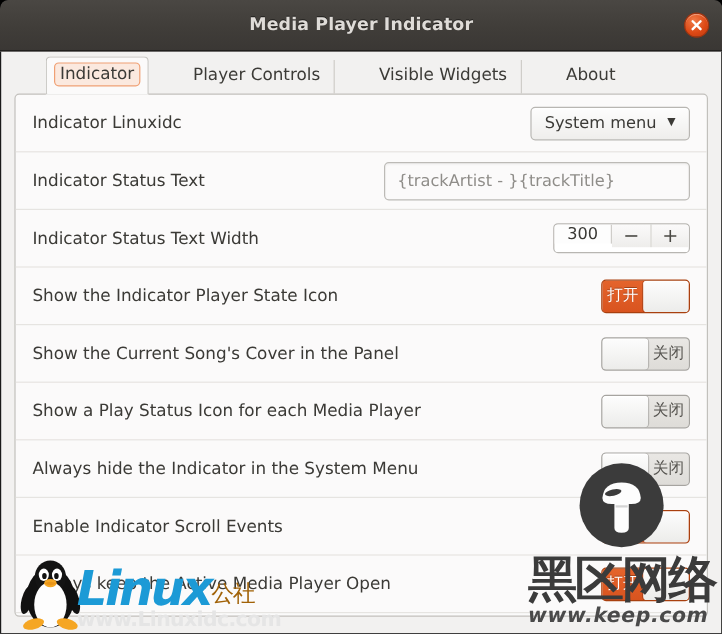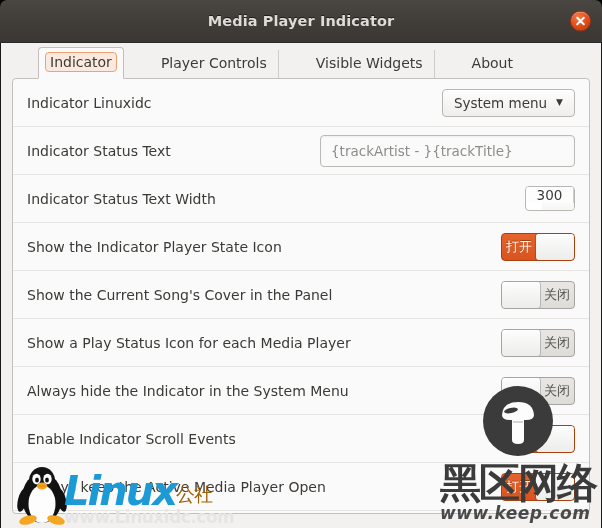--- a/index.html
+++ b/index.html
@@ -161,27 +161,26 @@
     font-size: 13.5px;
     color: #8f8d89;
     font-family: "DejaVu Sans", "Liberation Sans", sans-serif;
     box-shadow: inset 0 1px 2px rgba(0,0,0,0.05);
     outline: none;
   }
 
   
   .spin {
     display: flex;
-    align-items: flex-end;
+    align-items: flex-start;
     border: 1px solid #b8b6b2;
     border-radius: 4px;
     overflow: hidden;
     background: #fff;
     height: 25px;
-    flex-direction: column;
   }
   .spin-val {
     width: 48px;
     display: flex;
     align-items: center;
     justify-content: center;
     background: #fdfdfd;
     font-size: 13.5px;
     color: #3b3a36;
     border-right: 1px solid #cfcdc9;

